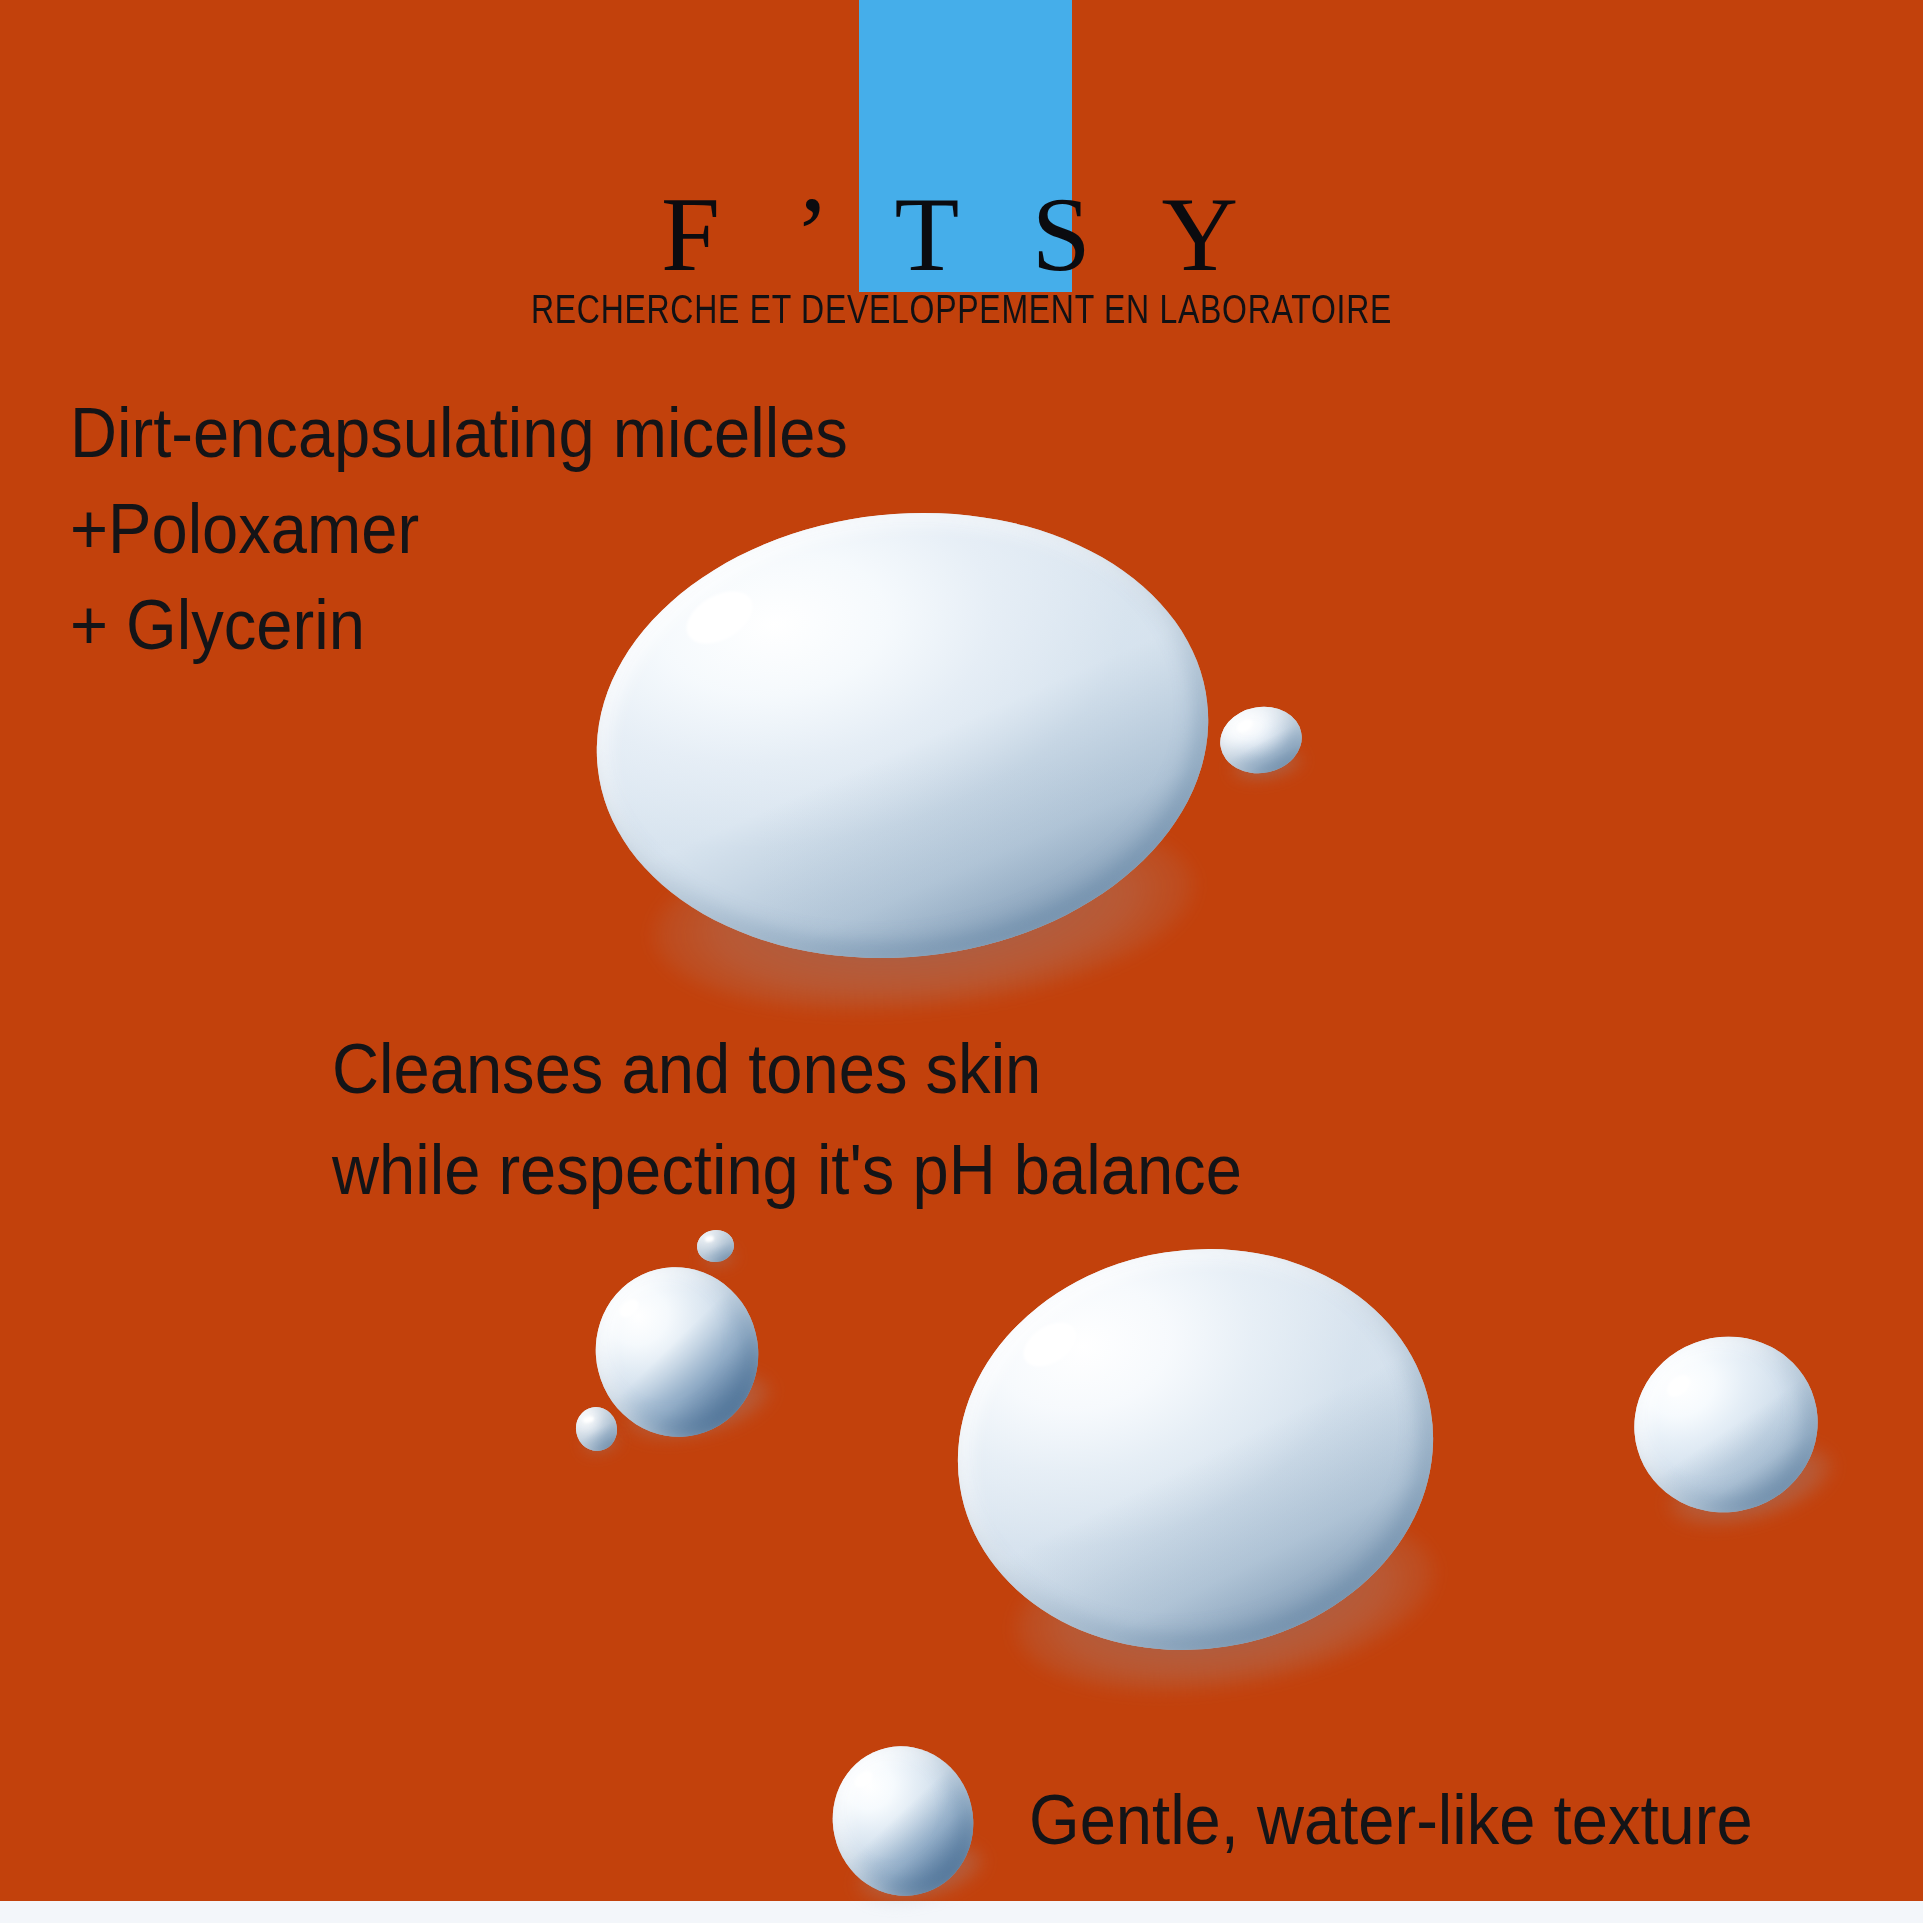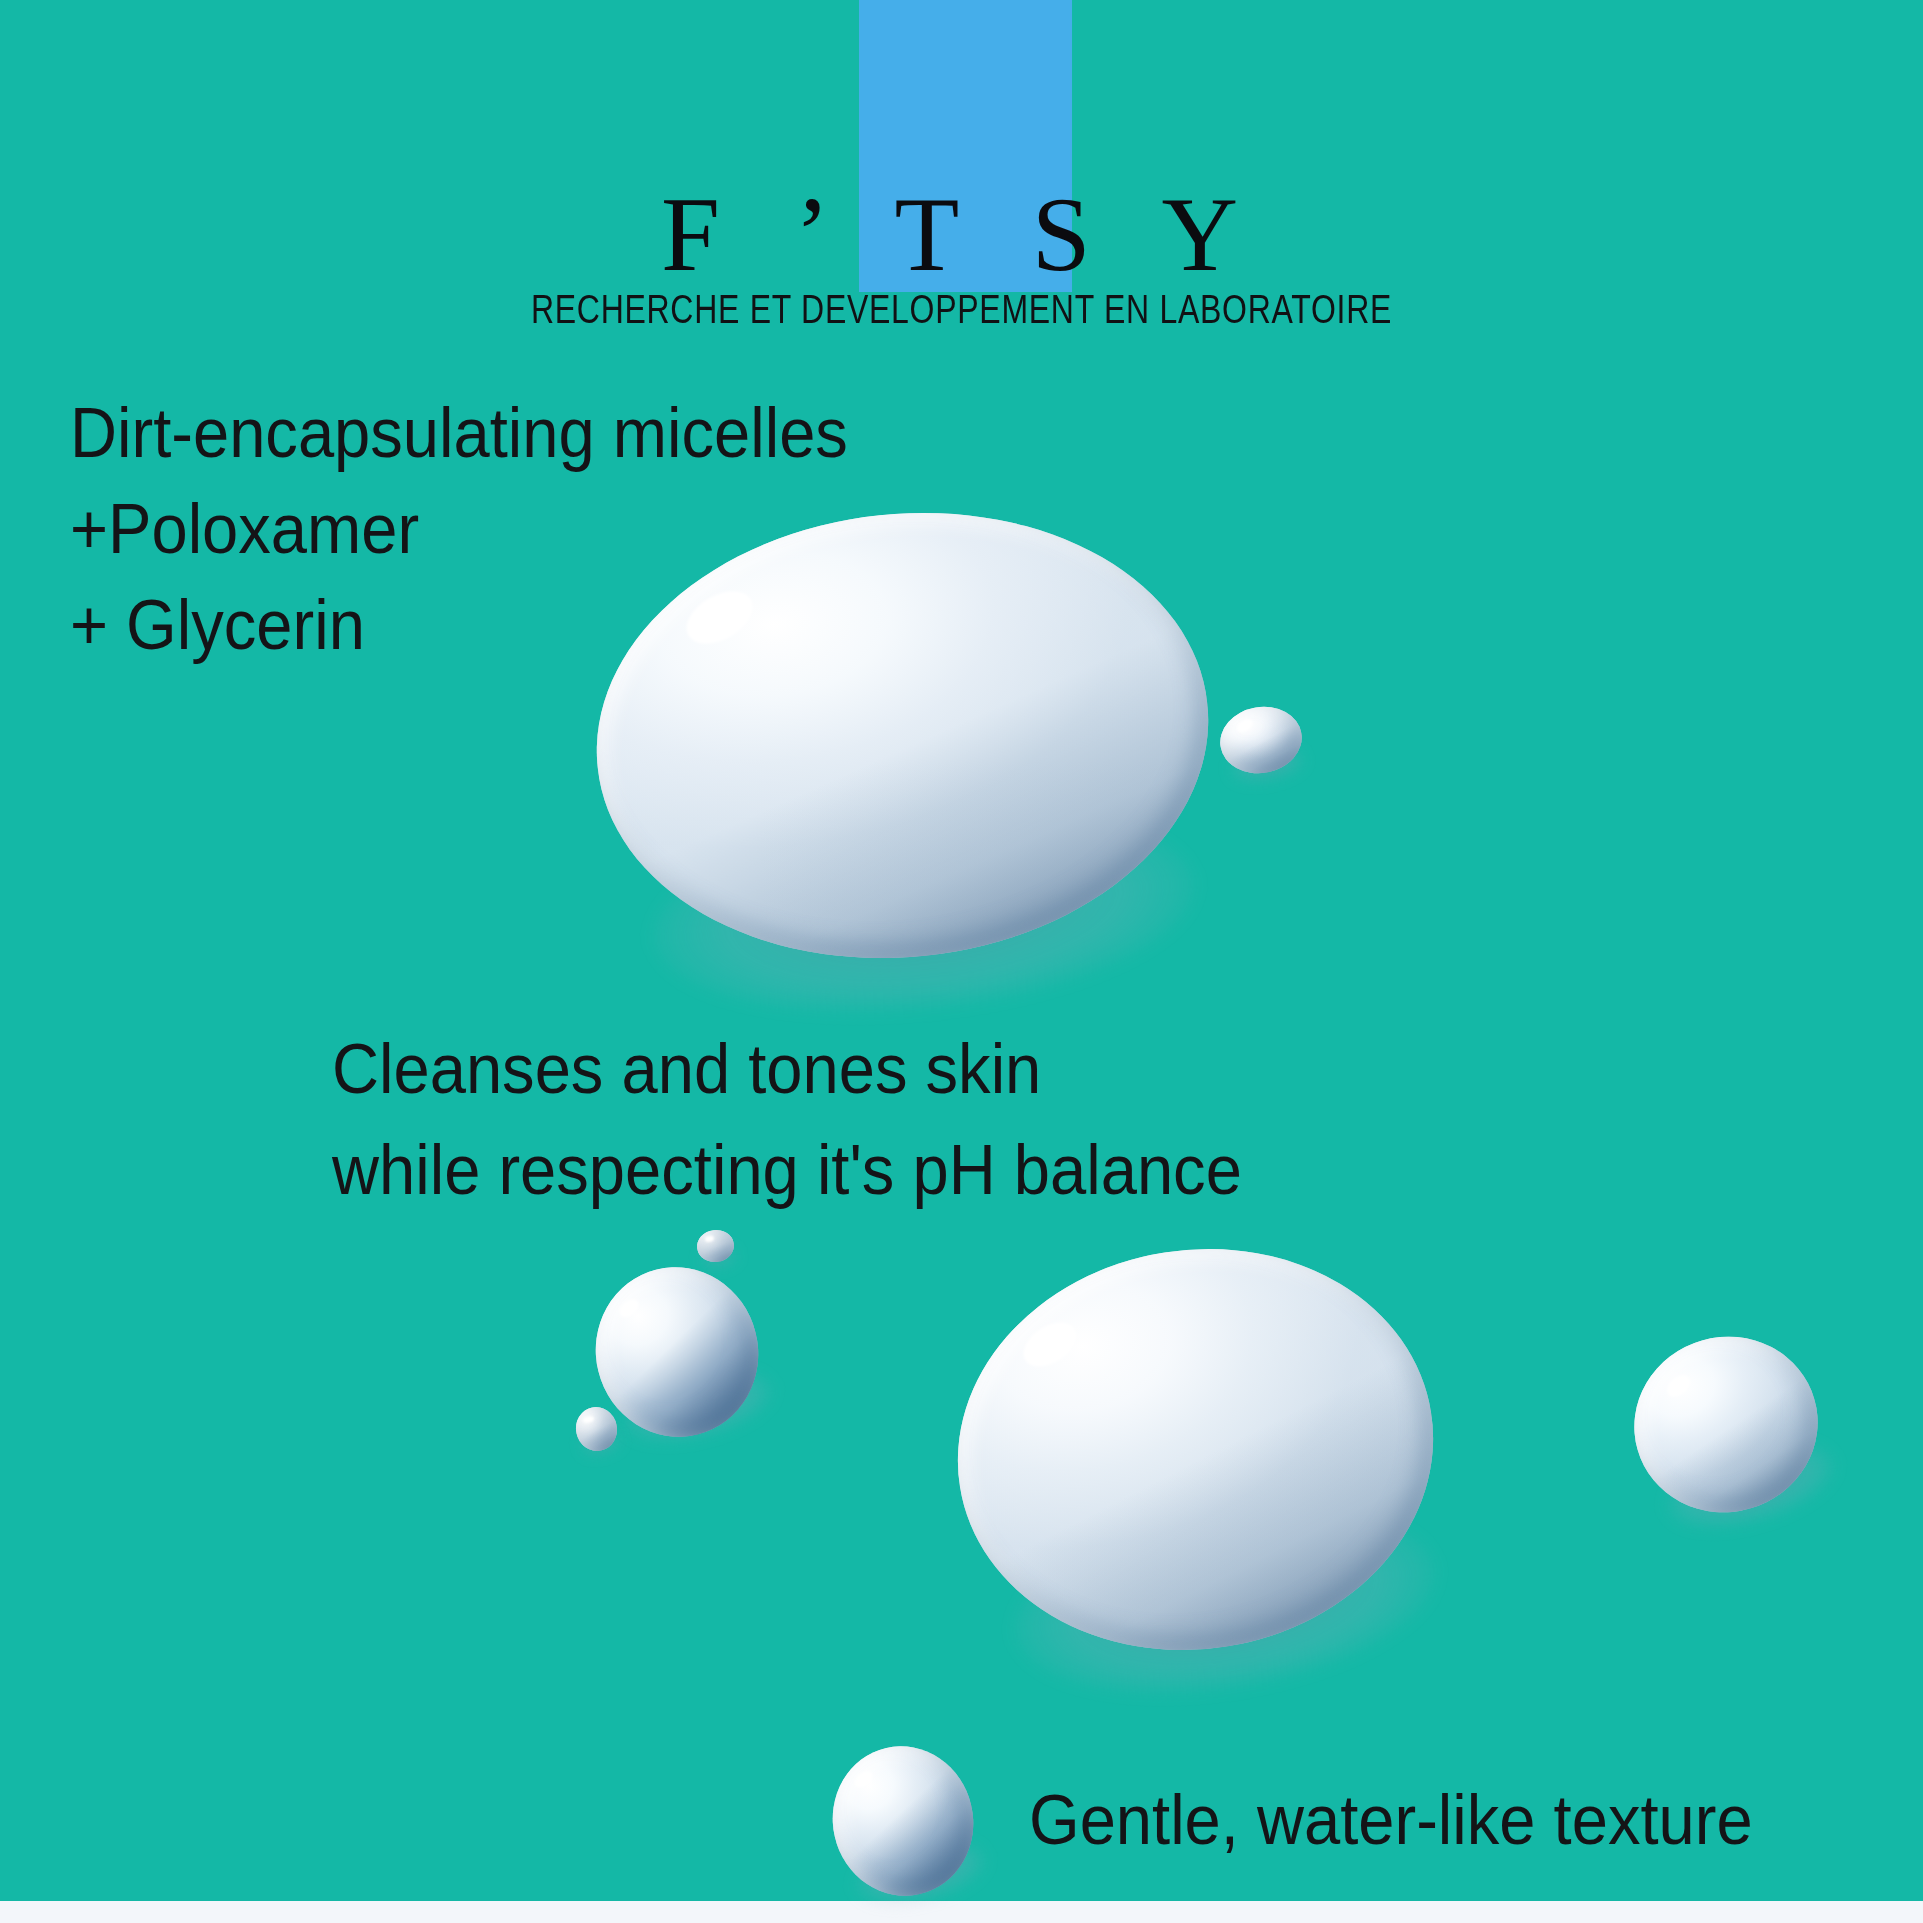--- a/index.html
+++ b/index.html
@@ -6,21 +6,21 @@
   * { margin:0; padding:0; box-sizing:border-box; }
   html, body {
     width:1923px; height:1923px;
     background:#f3f6fa;
     font-family:"Liberation Sans", sans-serif;
     overflow:hidden;
   }
   #canvas {
     position:relative;
     width:1923px; height:1901px;
-    background:#14b8a6;
+    background:#c2410c;
   }
 
   
   #brand-block {
     position:absolute;
     left:0; top:0;
     width:1923px;
     height:341px;
   }
   #brand-accent-rect {

